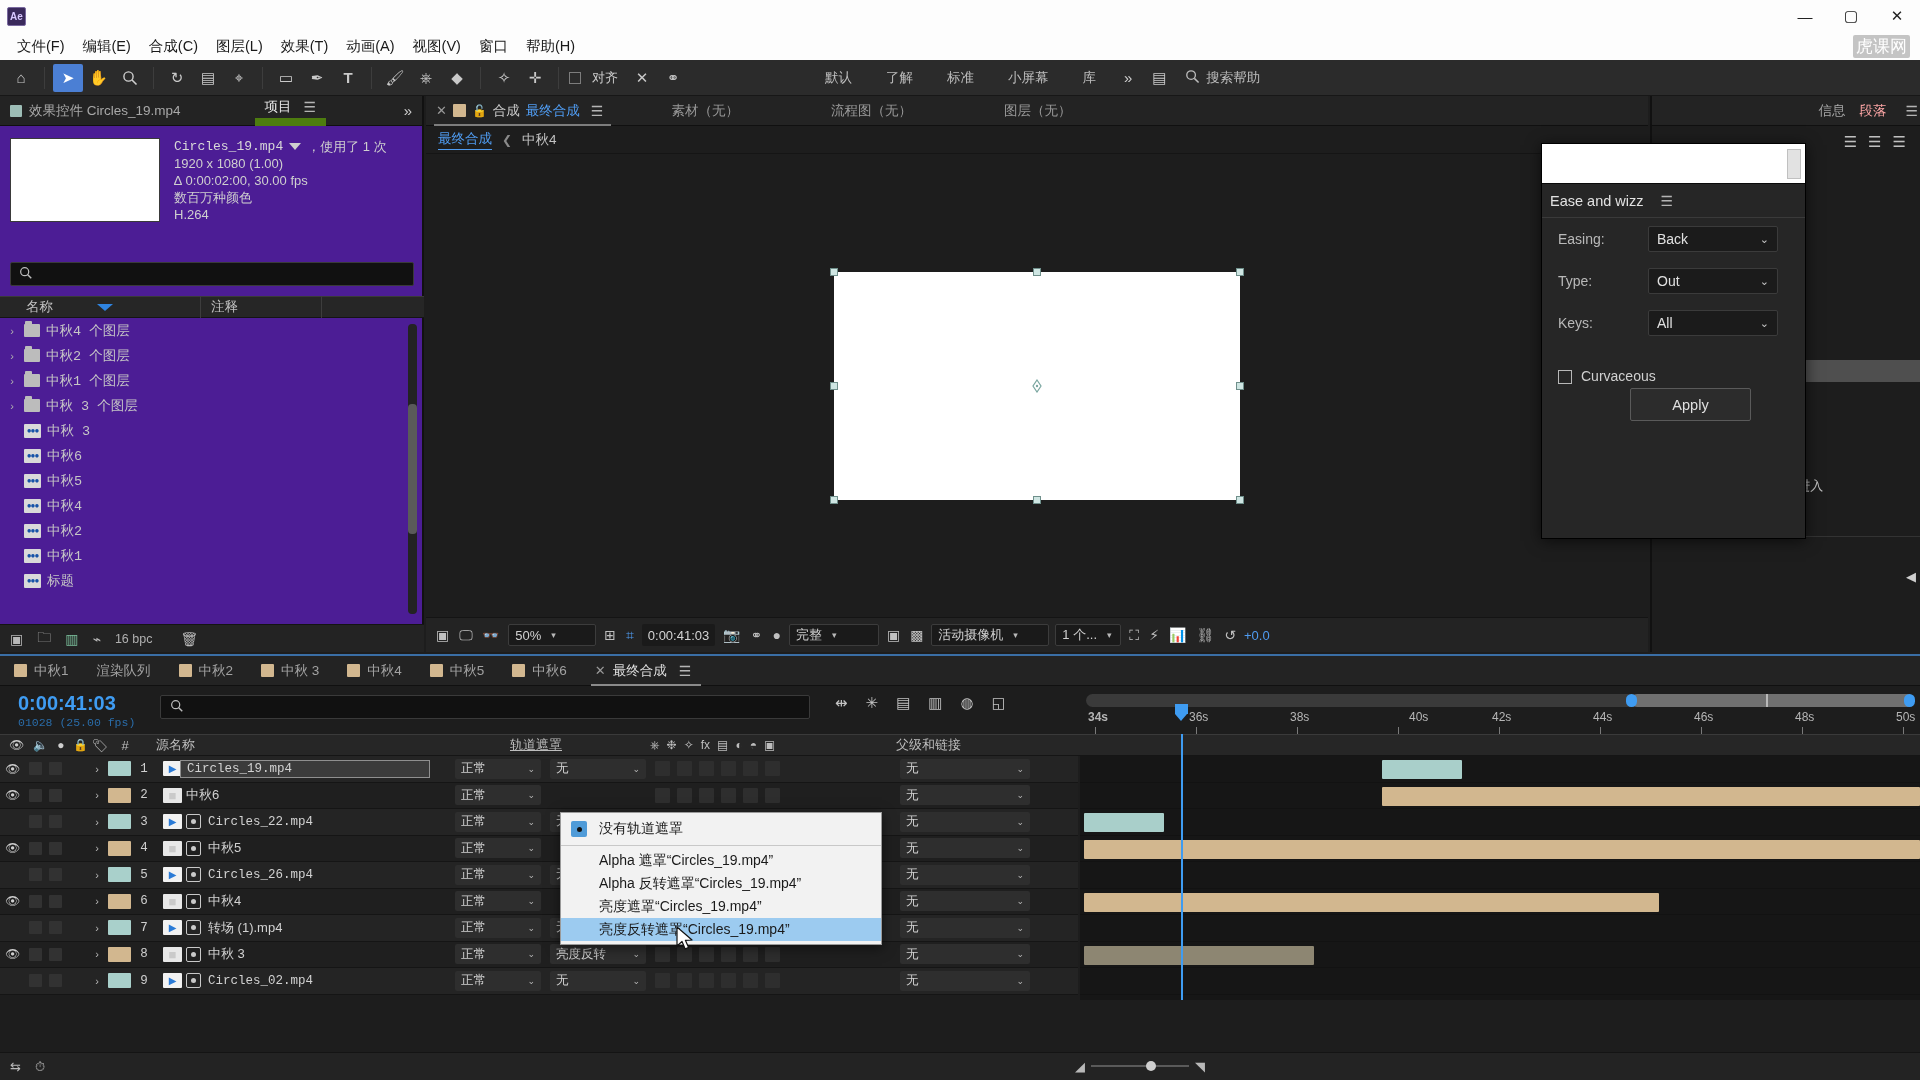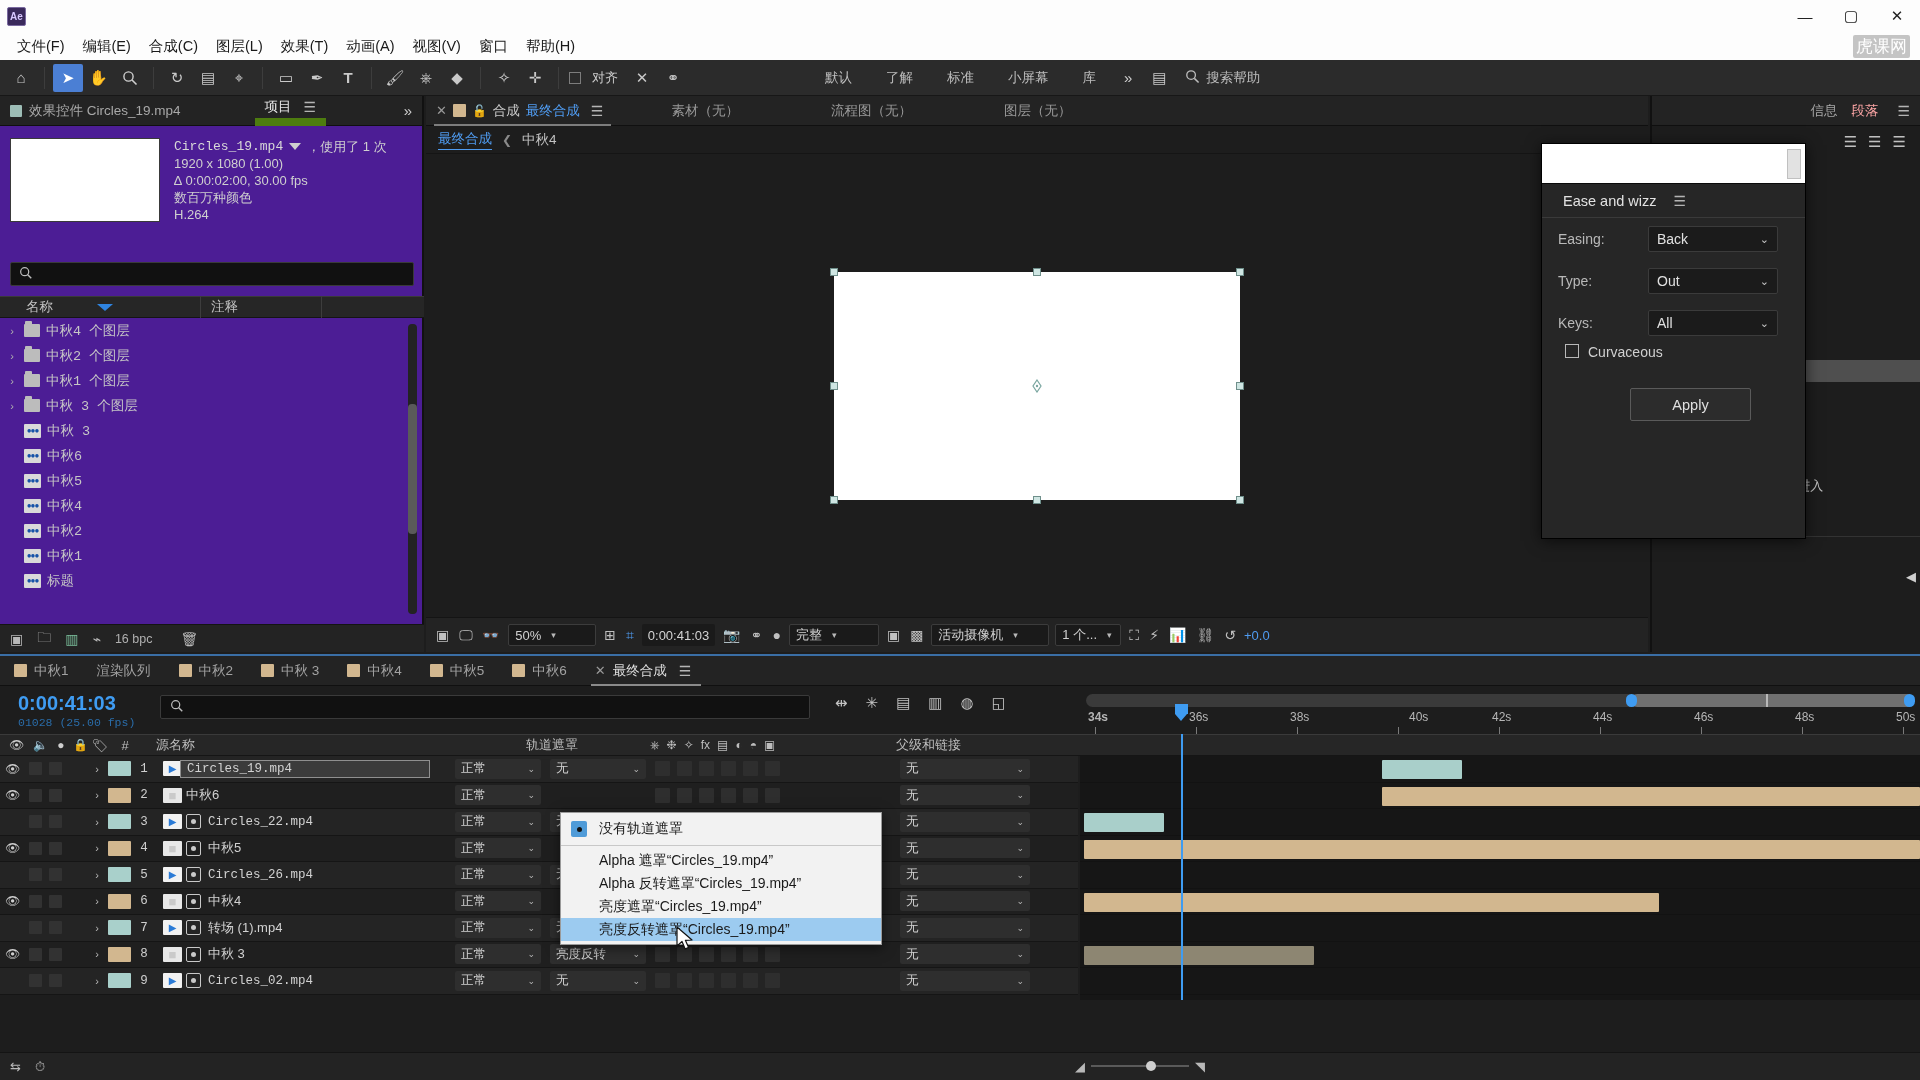--- a/index.html
+++ b/index.html
@@ -203,21 +203,21 @@
     color:#d4d4d4;font-size:13px;border-radius:2px;
   }
 
   
   .right-panel{
     position:absolute;left:1650px;top:96px;width:270px;height:556px;background:#1d1d1d;
     border-left:2px solid #111;
   }
   .rtabrow{
     height:30px;background:#232323;display:flex;align-items:center;
-    justify-content:flex-end;gap:14px;padding-right:10px;border-bottom:1px solid #101010;
+    justify-content:flex-end;gap:14px;padding-right:2px;border-bottom:1px solid #101010;
     font-size:13.5px;color:#a8a8a8;
   }
   .rtab.sel{color:#fca5a5;}
   .para-icons{
     height:32px;display:flex;align-items:center;justify-content:flex-end;gap:11px;
     padding-right:14px;color:#c0c0c0;font-size:15px;
   }
   .presets-list{
     position:absolute;left:0;top:110px;width:270px;height:300px;
     font-size:13px;color:#c2c2c2;
@@ -237,34 +237,34 @@
   }
 
   
   .wizz{
     position:absolute;left:1541px;top:143px;width:265px;height:396px;
     background:#262626;border:1px solid #000;box-shadow:0 2px 14px rgba(0,0,0,.6);
   }
   .wizz-top{height:40px;background:#fff;border-bottom:1px solid #0a0a0a;position:relative;}
   .wizz-scroll{position:absolute;right:4px;top:5px;width:14px;height:30px;background:#e2e2e2;border:1px solid #c0c0c0;}
   .wizz-title{
-    height:34px;display:flex;align-items:center;gap:12px;padding-left:21px;
+    height:34px;display:flex;align-items:center;gap:12px;padding-left:8px;
     color:#e2e2e2;font-size:14.5px;border-bottom:1px solid #3a3a3a;
   }
   .wizz-row{
     height:42px;display:flex;align-items:center;padding-left:16px;color:#b9b9b9;font-size:14px;
   }
   .wizz-row .lbl{width:90px;}
   .wizz-sel{
     width:130px;height:26px;background:#1b1b1b;border:1px solid #3b3b3b;border-radius:2px;
     display:flex;align-items:center;padding:0 8px;color:#e0e0e0;font-size:14px;
   }
   .wizz-sel .caret{margin-left:auto;font-size:11px;color:#c8c8c8;}
   .wizz-check{
-    height:40px;display:flex;align-items:flex-start;gap:9px;padding-left:23px;color:#d0d0d0;font-size:14px;
+    height:40px;display:flex;align-items:flex-end;gap:9px;padding-left:16px;color:#d0d0d0;font-size:14px;
   }
   .cbox{width:14px;height:14px;border:1.5px solid #b8b8b8;background:transparent;}
   .apply-btn{
     position:absolute;left:88px;top:244px;width:121px;height:33px;
     background:#2c2c2c;border:1px solid #5a5a5a;border-radius:2px;
     display:flex;align-items:center;justify-content:center;color:#e0e0e0;font-size:14.5px;
   }
 
   
   .timeline{
@@ -326,21 +326,21 @@
 
   .lhead{
     position:absolute;left:0;top:78px;width:1920px;height:22px;background:#262626;
     border-top:1px solid #3a3a3a;border-bottom:1px solid #151515;
     display:flex;align-items:center;font-size:13px;color:#bdbdbd;
   }
   .lh-eyes{display:flex;align-items:center;gap:9px;padding-left:9px;width:86px;color:#cfcfcf;font-size:12px;}
   .lh-tag{width:28px;text-align:center;}
   .lh-num{width:22px;text-align:center;}
   .lh-src{padding-left:20px;}
-  .lh-trk{position:absolute;left:526px;}
+  .lh-trk{position:absolute;left:510px;text-decoration:underline;}
   .lh-sw{position:absolute;left:650px;display:flex;gap:7px;font-size:12px;}
   .lh-par{position:absolute;left:896px;}
 
   .layers{position:absolute;left:0;top:100px;width:1078px;height:244px;overflow:hidden;}
   .lrow{
     height:26.5px;display:flex;align-items:center;font-size:13px;color:#cacaca;
     border-bottom:1px solid #151515;position:relative;
   }
   .lrow:nth-child(odd){background:#242424;}
   .lrow:nth-child(even){background:#1f1f1f;}

